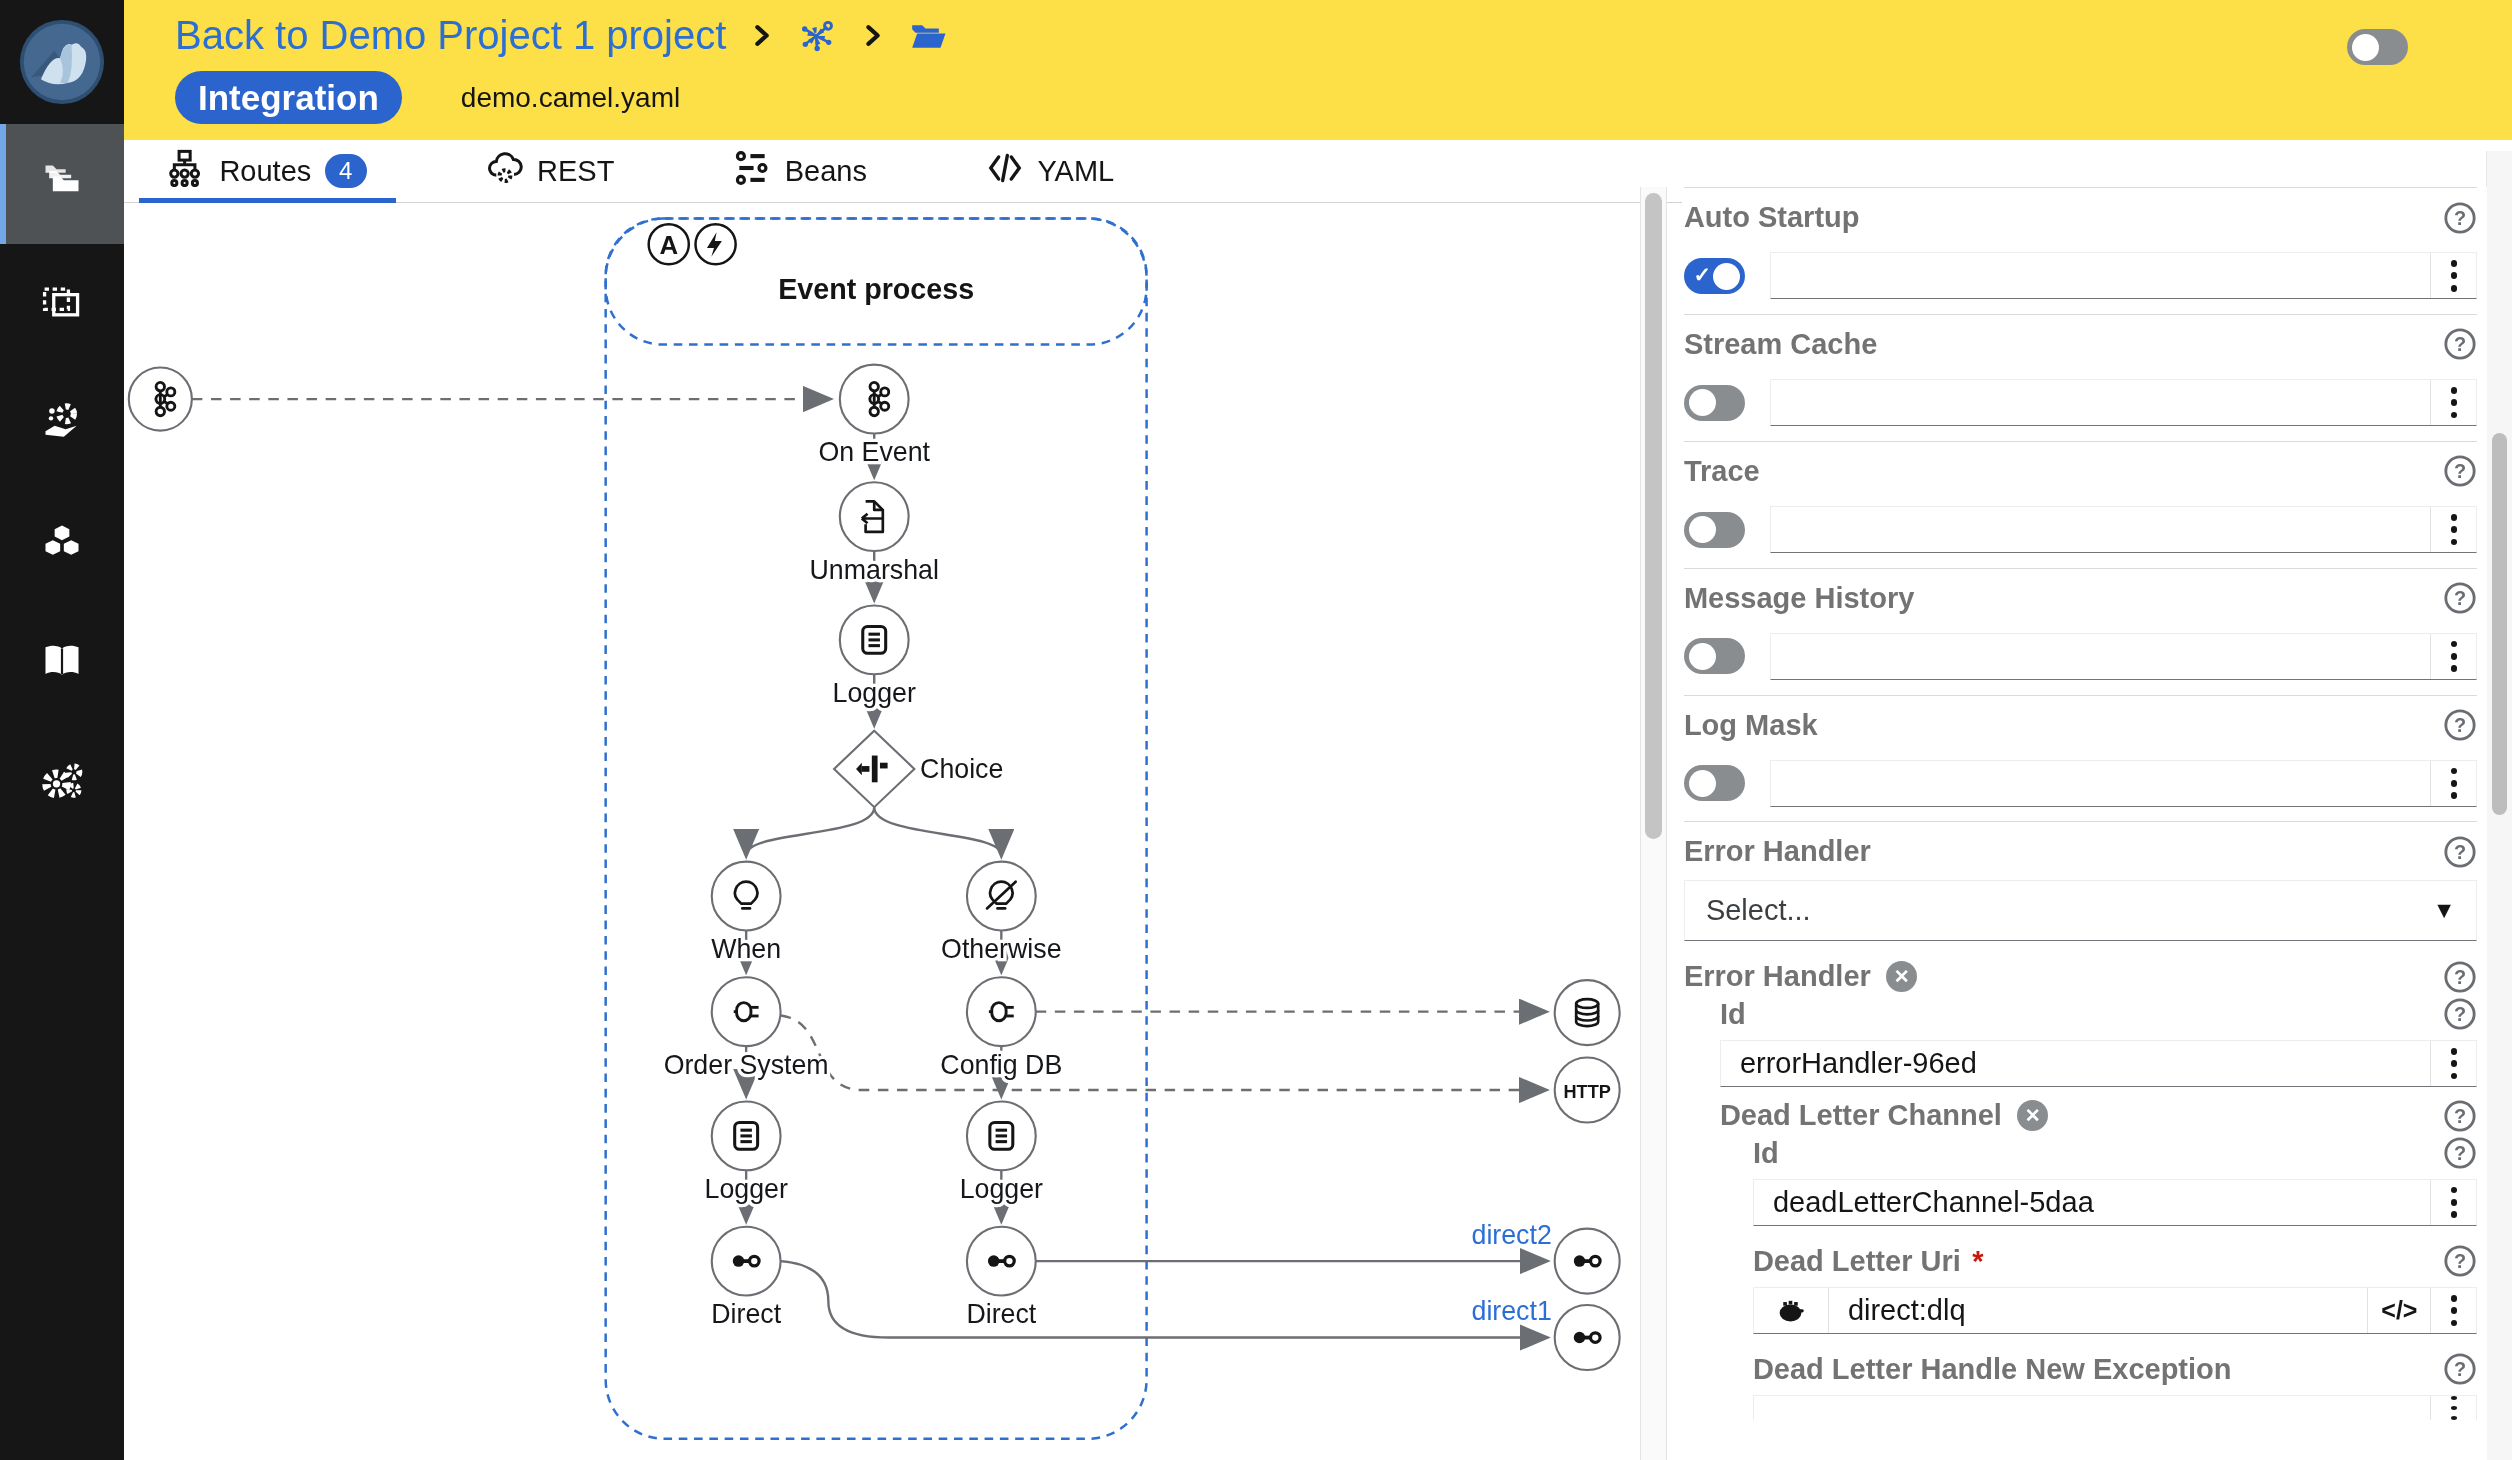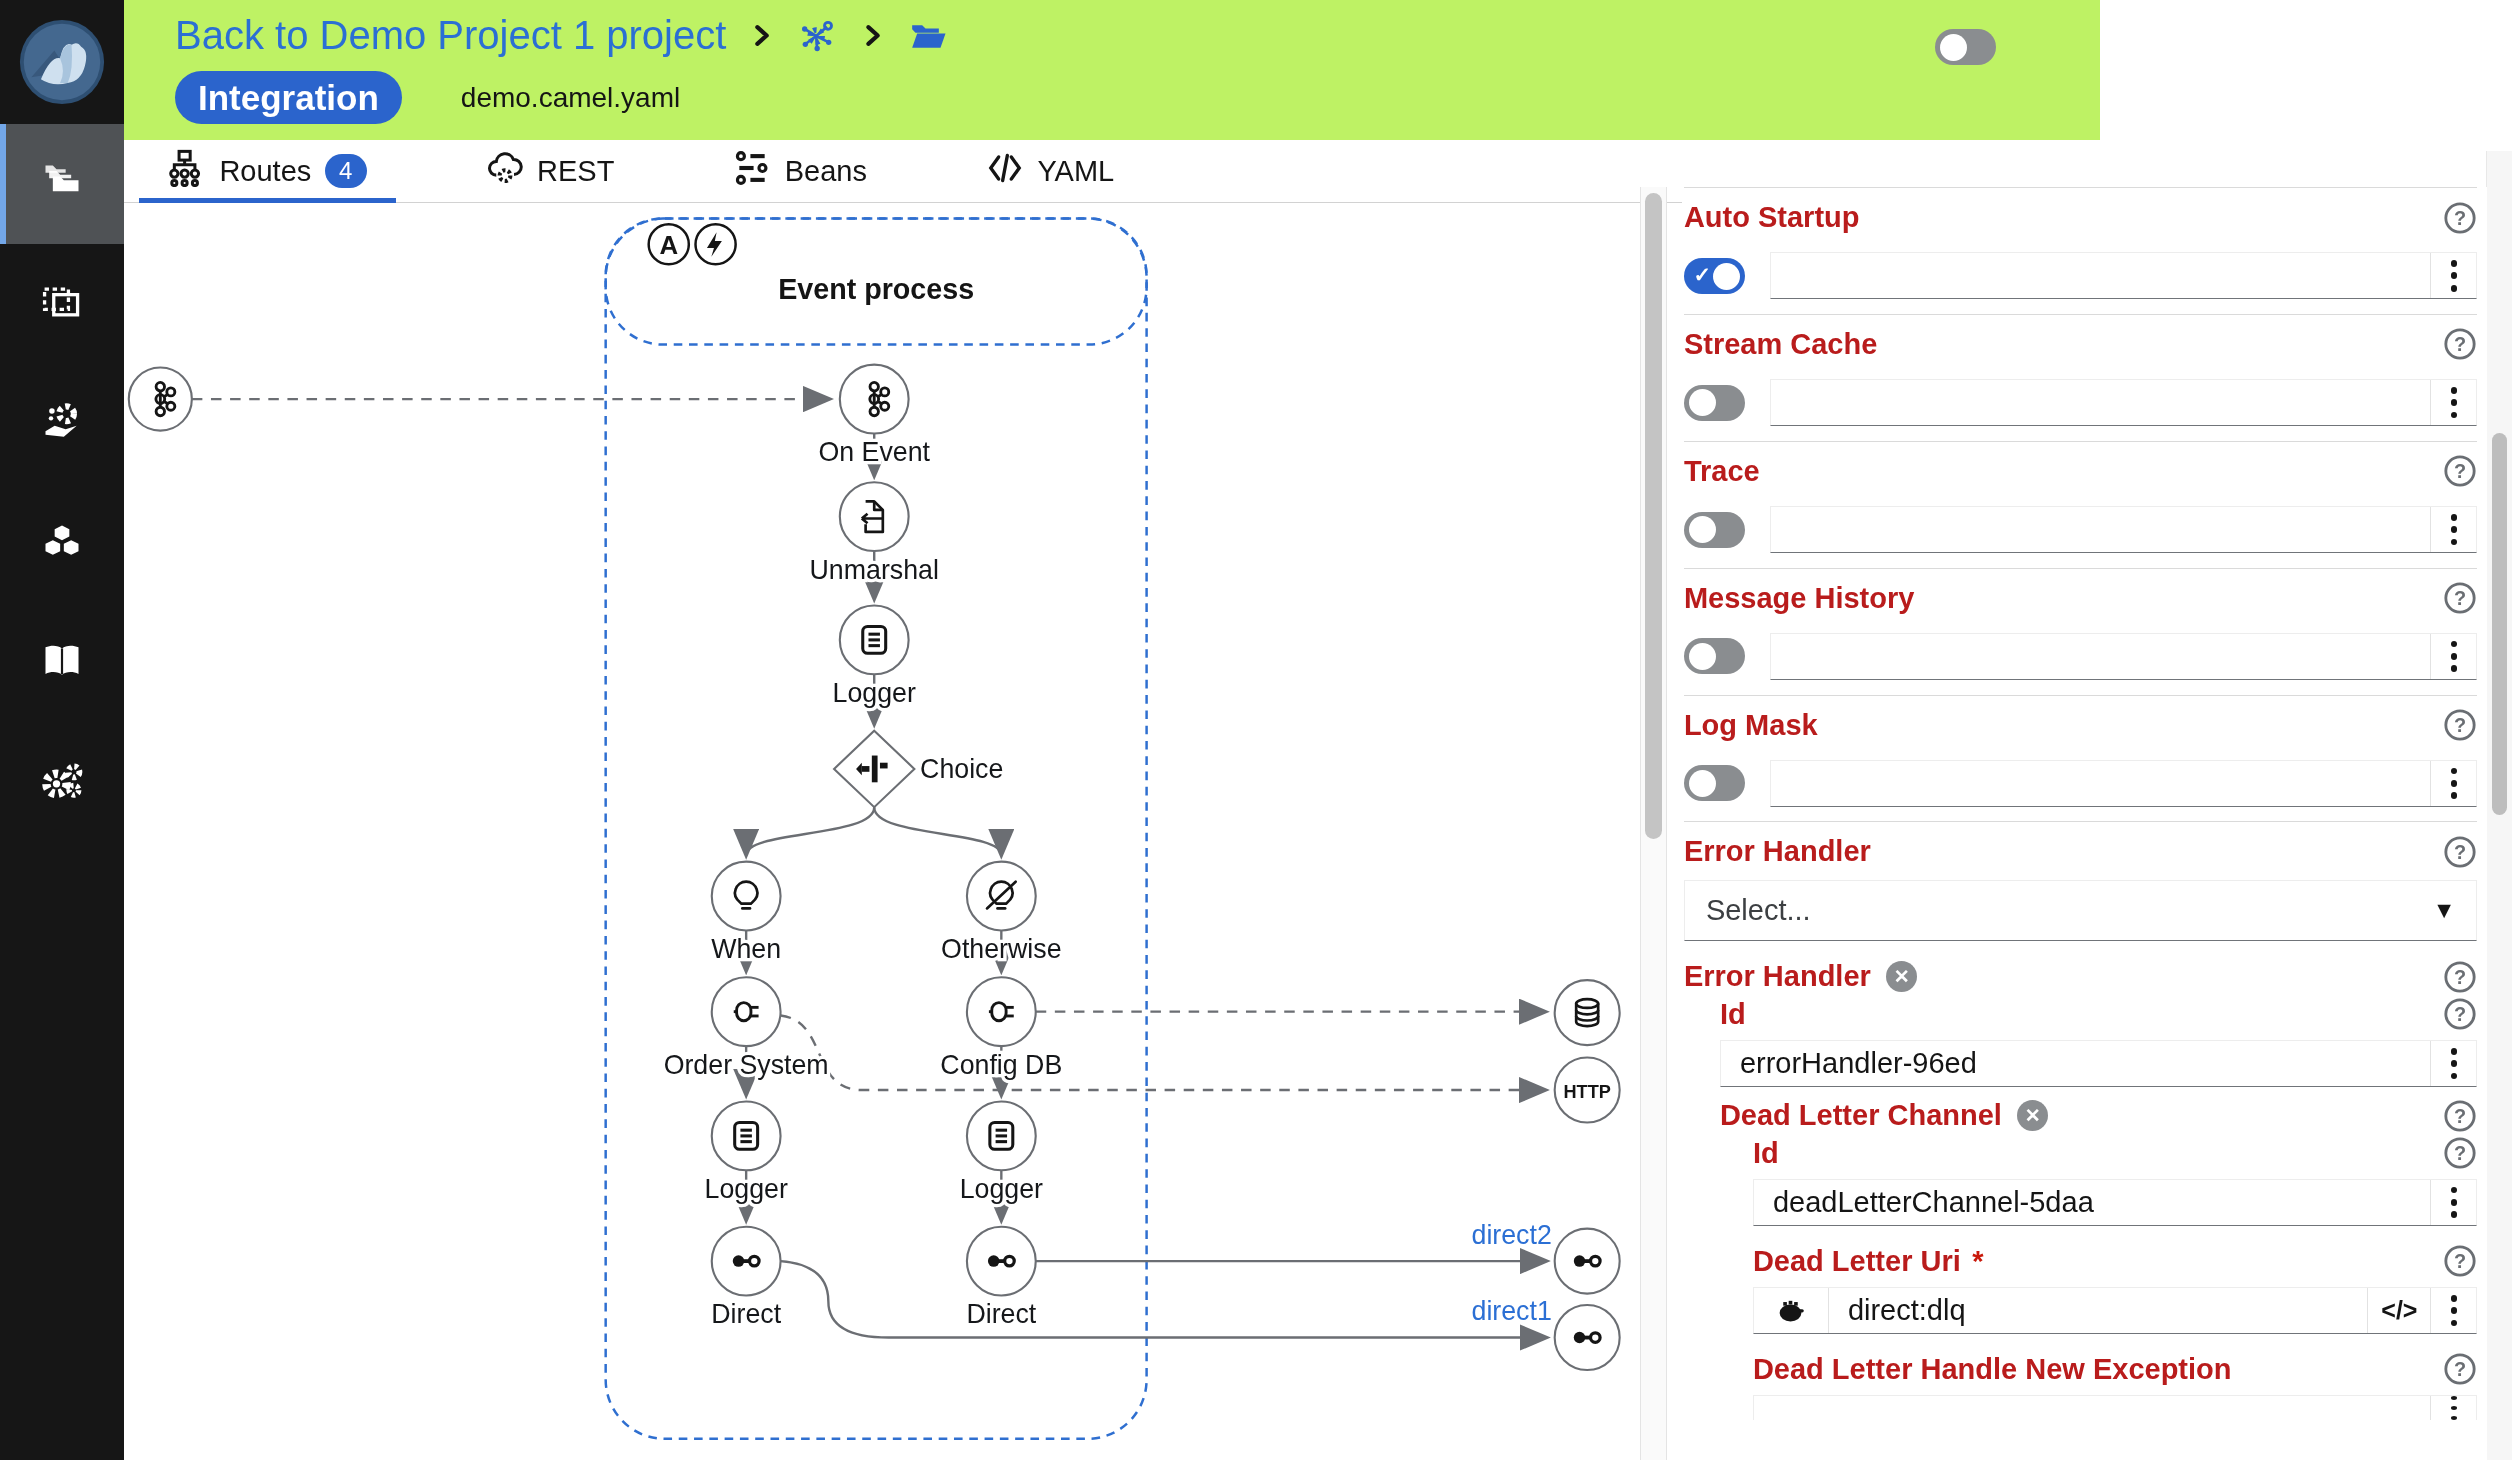--- a/index.html
+++ b/index.html
@@ -8,21 +8,21 @@
 
   
   .sidebar { position:absolute; left:0; top:0; width:124px; height:1461px; background:#161616; z-index:5; }
   .logo-box { height:124px; display:flex; align-items:center; justify-content:center; }
   .nav-item { height:120px; display:flex; align-items:center; justify-content:center; position:relative; cursor:pointer; }
   .nav-item.active { background:#4f5255; }
   .nav-item.active::before { content:""; position:absolute; left:0; top:0; width:5.7px; height:100%; background:#73a7e8; }
   .nav-item svg { width:44px; height:44px; }
 
   
-  .header { position:absolute; left:124px; top:0; width:1976px; height:140px; background:#bef264; }
+  .header { position:absolute; left:124px; top:0; width:2388px; height:140px; background:#fde047; }
   .hrow1 { position:absolute; left:51px; top:13.4px; display:flex; align-items:center; gap:23px; }
   .back-link { font-size:40px; color:#2b6fd4; cursor:pointer; }
   .crumb-sep svg { width:25px; height:29px; display:block; }
   .crumb-ico svg { width:40px; height:40px; display:block; }
   .hrow2 { position:absolute; left:51px; top:71px; display:flex; align-items:center; gap:59px; }
   .badge-pill { background:#2b64cc; color:#fff; font-weight:bold; font-size:35px; padding:6.7px 23px; border-radius:31px; }
   .filename { font-size:28px; color:#151515; }
   .hright { position:absolute; right:55px; top:29px; display:flex; align-items:center; gap:110px;flex-direction:column; }
   .toggle { width:61px; height:36px; border-radius:19px; background:#8a8d90; position:relative; cursor:pointer; flex:0 0 auto; }
   .toggle .knob { position:absolute; top:4.8px; left:4.8px; width:27px; height:27px; border-radius:50%; background:#fff; }
@@ -54,21 +54,21 @@
                 border-left:1px solid #e4e4e4; border-right:1px solid #e4e4e4; }
   .mid-scroll .thumb { position:absolute; left:3.8px; width:17px; top:5.7px; height:646px; background:#c4c4c4; border-radius:9.6px; }
   .page-scroll { position:absolute; right:0; top:151px; bottom:0; width:26px; background:#f6f6f6; border-left:1px solid #e8e8e8; }
   .page-scroll .thumb { position:absolute; left:4.8px; width:15.3px; top:282px; height:382px; background:#bdbdbd; border-radius:8.6px; }
 
   
   .panel { position:absolute; left:1682px; top:187px; width:805px; height:1273px; background:#fff;
            overflow:hidden; padding:0 9.6px 0 1.9px; }
   .grp { border-top:1px solid #dadada; padding:7.6px 0 7.6px 0; }
   .lr { height:44px; display:flex; align-items:center; }
-  .lr .lbl { font-size:29px; font-weight:bold; color:#b91c1c; }
+  .lr .lbl { font-size:29px; font-weight:bold; color:#737373; }
   .lr .req { color:#c9190b; font-size:29px; font-weight:bold; margin-left:11.5px; }
   .lr .sp { flex:1; }
   .help { width:34px; height:34px; flex:0 0 auto; cursor:pointer; }
   .xicon { width:31px; height:31px; border-radius:50%; background:#8a8d90; color:#fff; font-size:19px; font-weight:bold;
            display:flex; align-items:center; justify-content:center; margin-left:15.3px; cursor:pointer; }
   .cr { margin-top:5.7px; display:flex; align-items:center; gap:25px; height:61px; }
   .inpwrap { flex:1; height:47px; display:flex; align-items:stretch; background:#fff;
              border:1px solid #ededed; border-bottom:1.9px solid #707479; }
   .inpwrap input { flex:1; border:none; outline:none; font-size:29px; color:#151515; padding:0 19px;
                    font-family:"Liberation Sans", sans-serif; background:transparent; }

